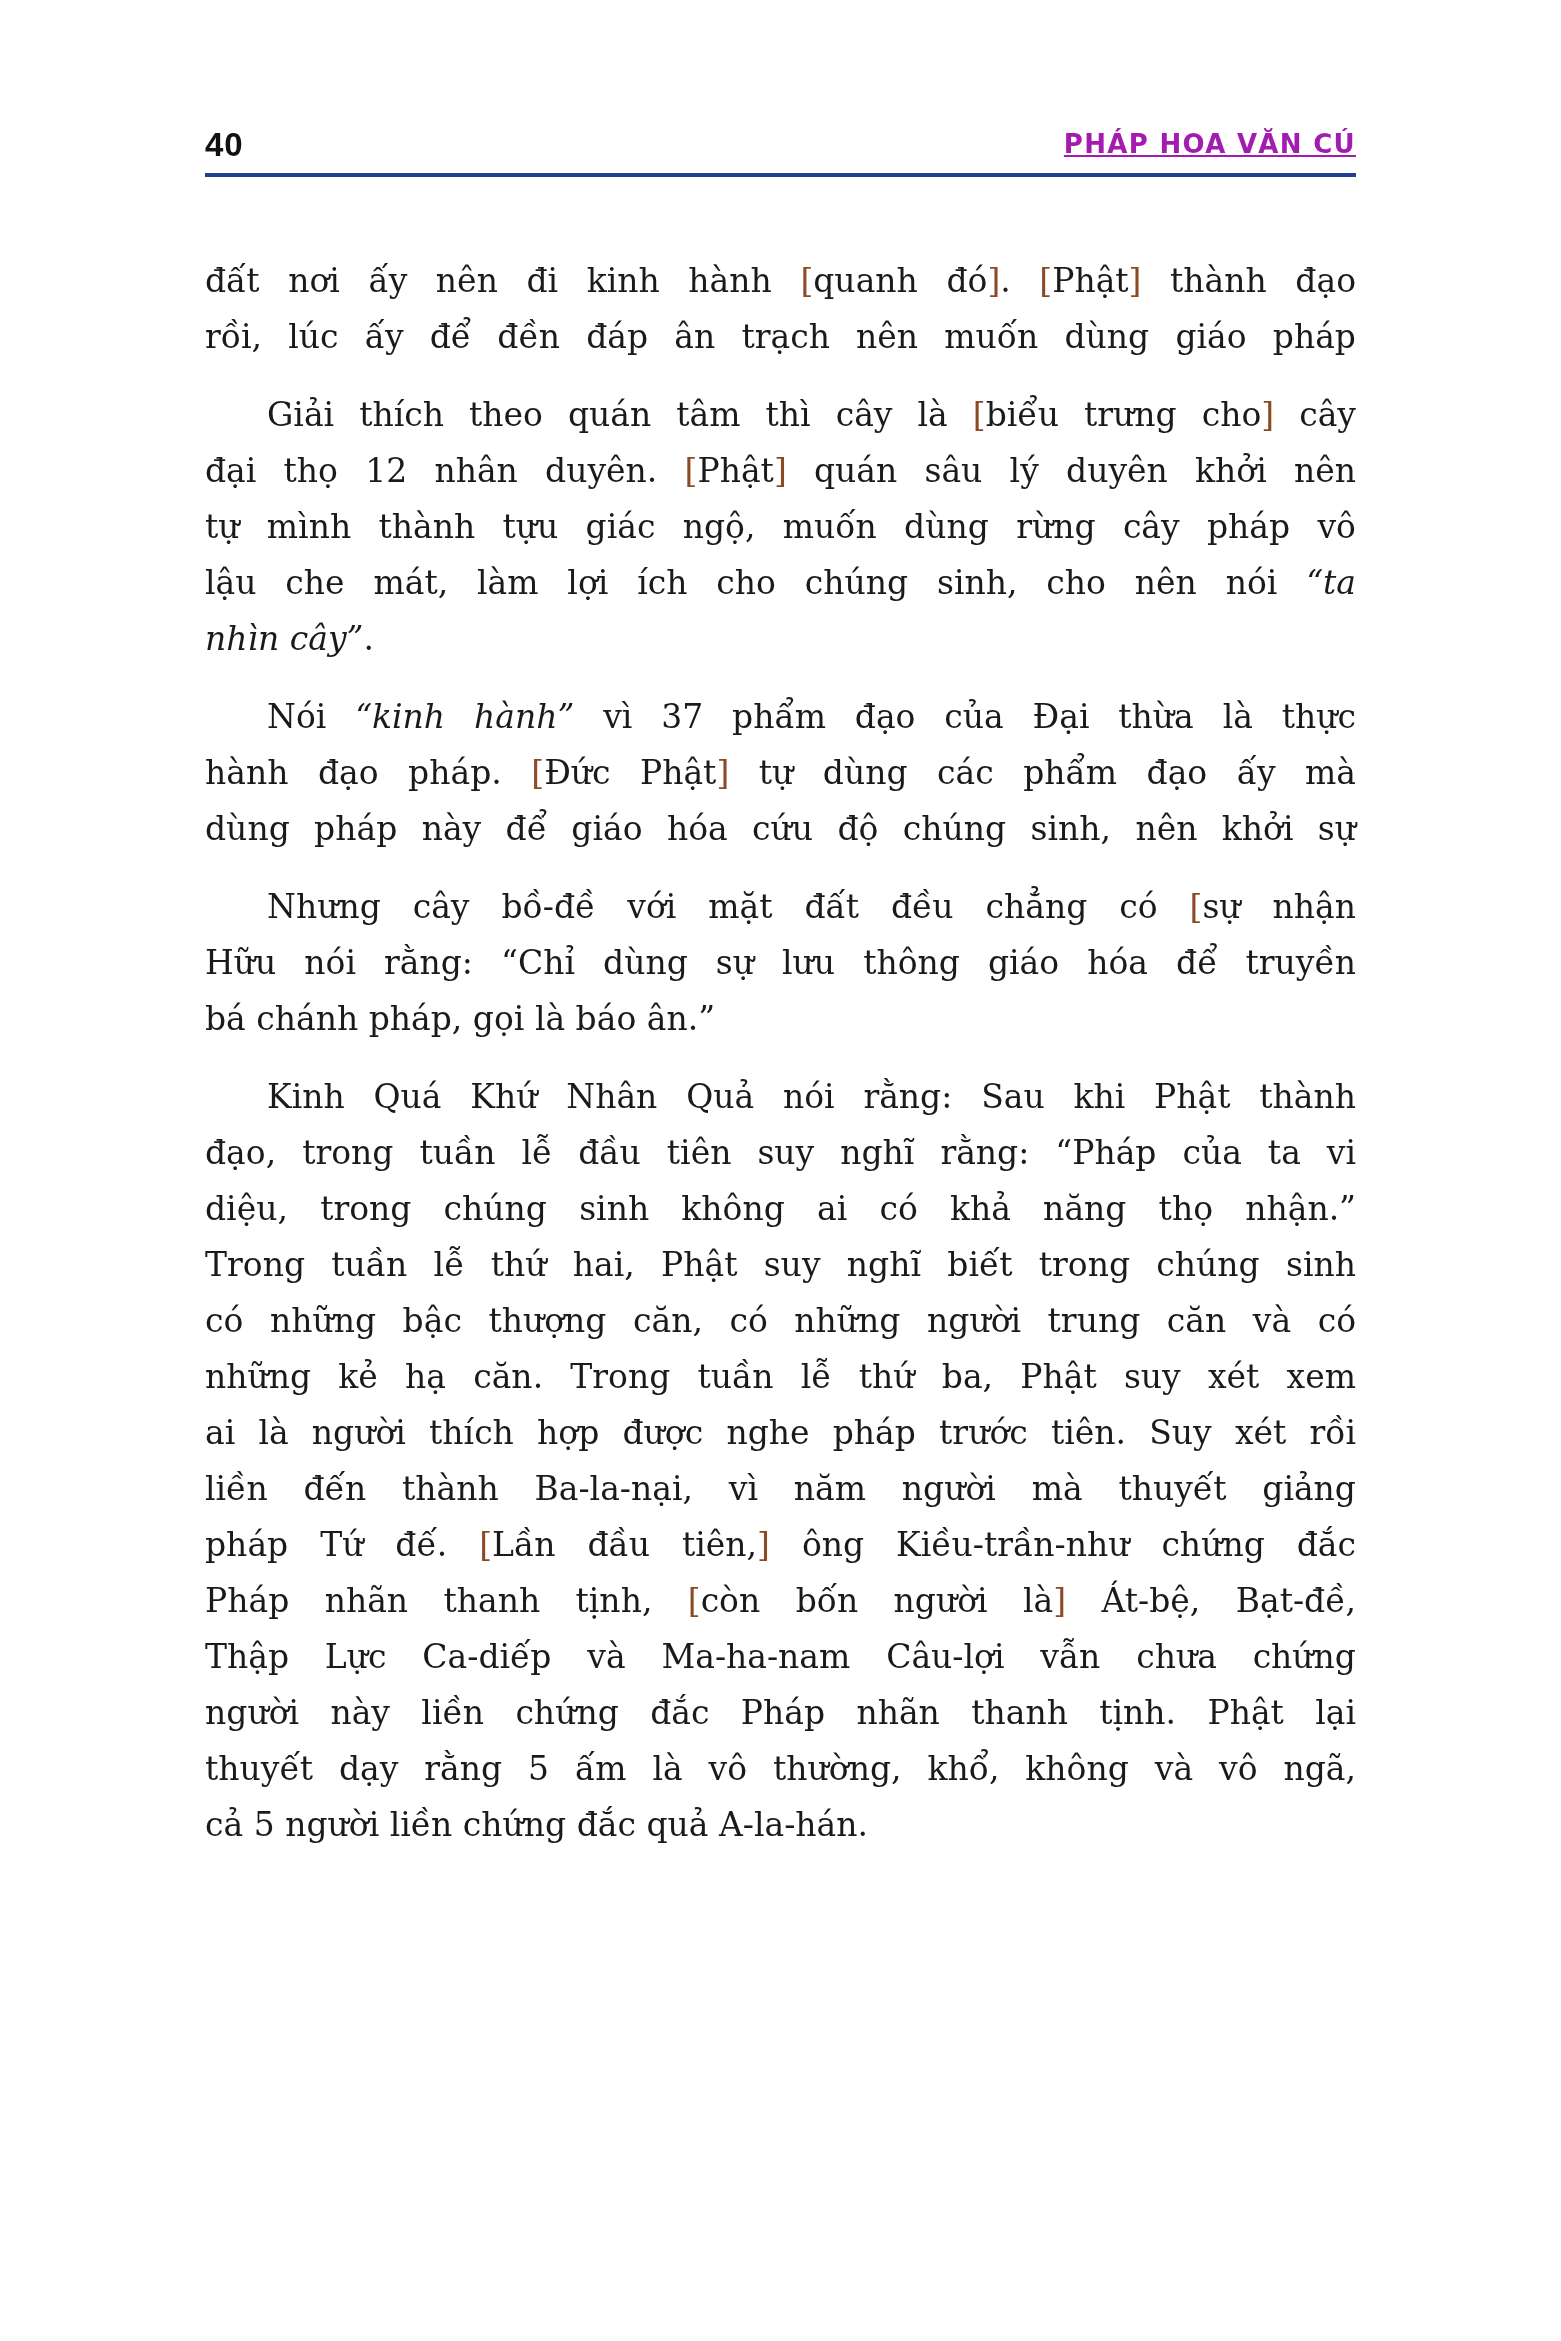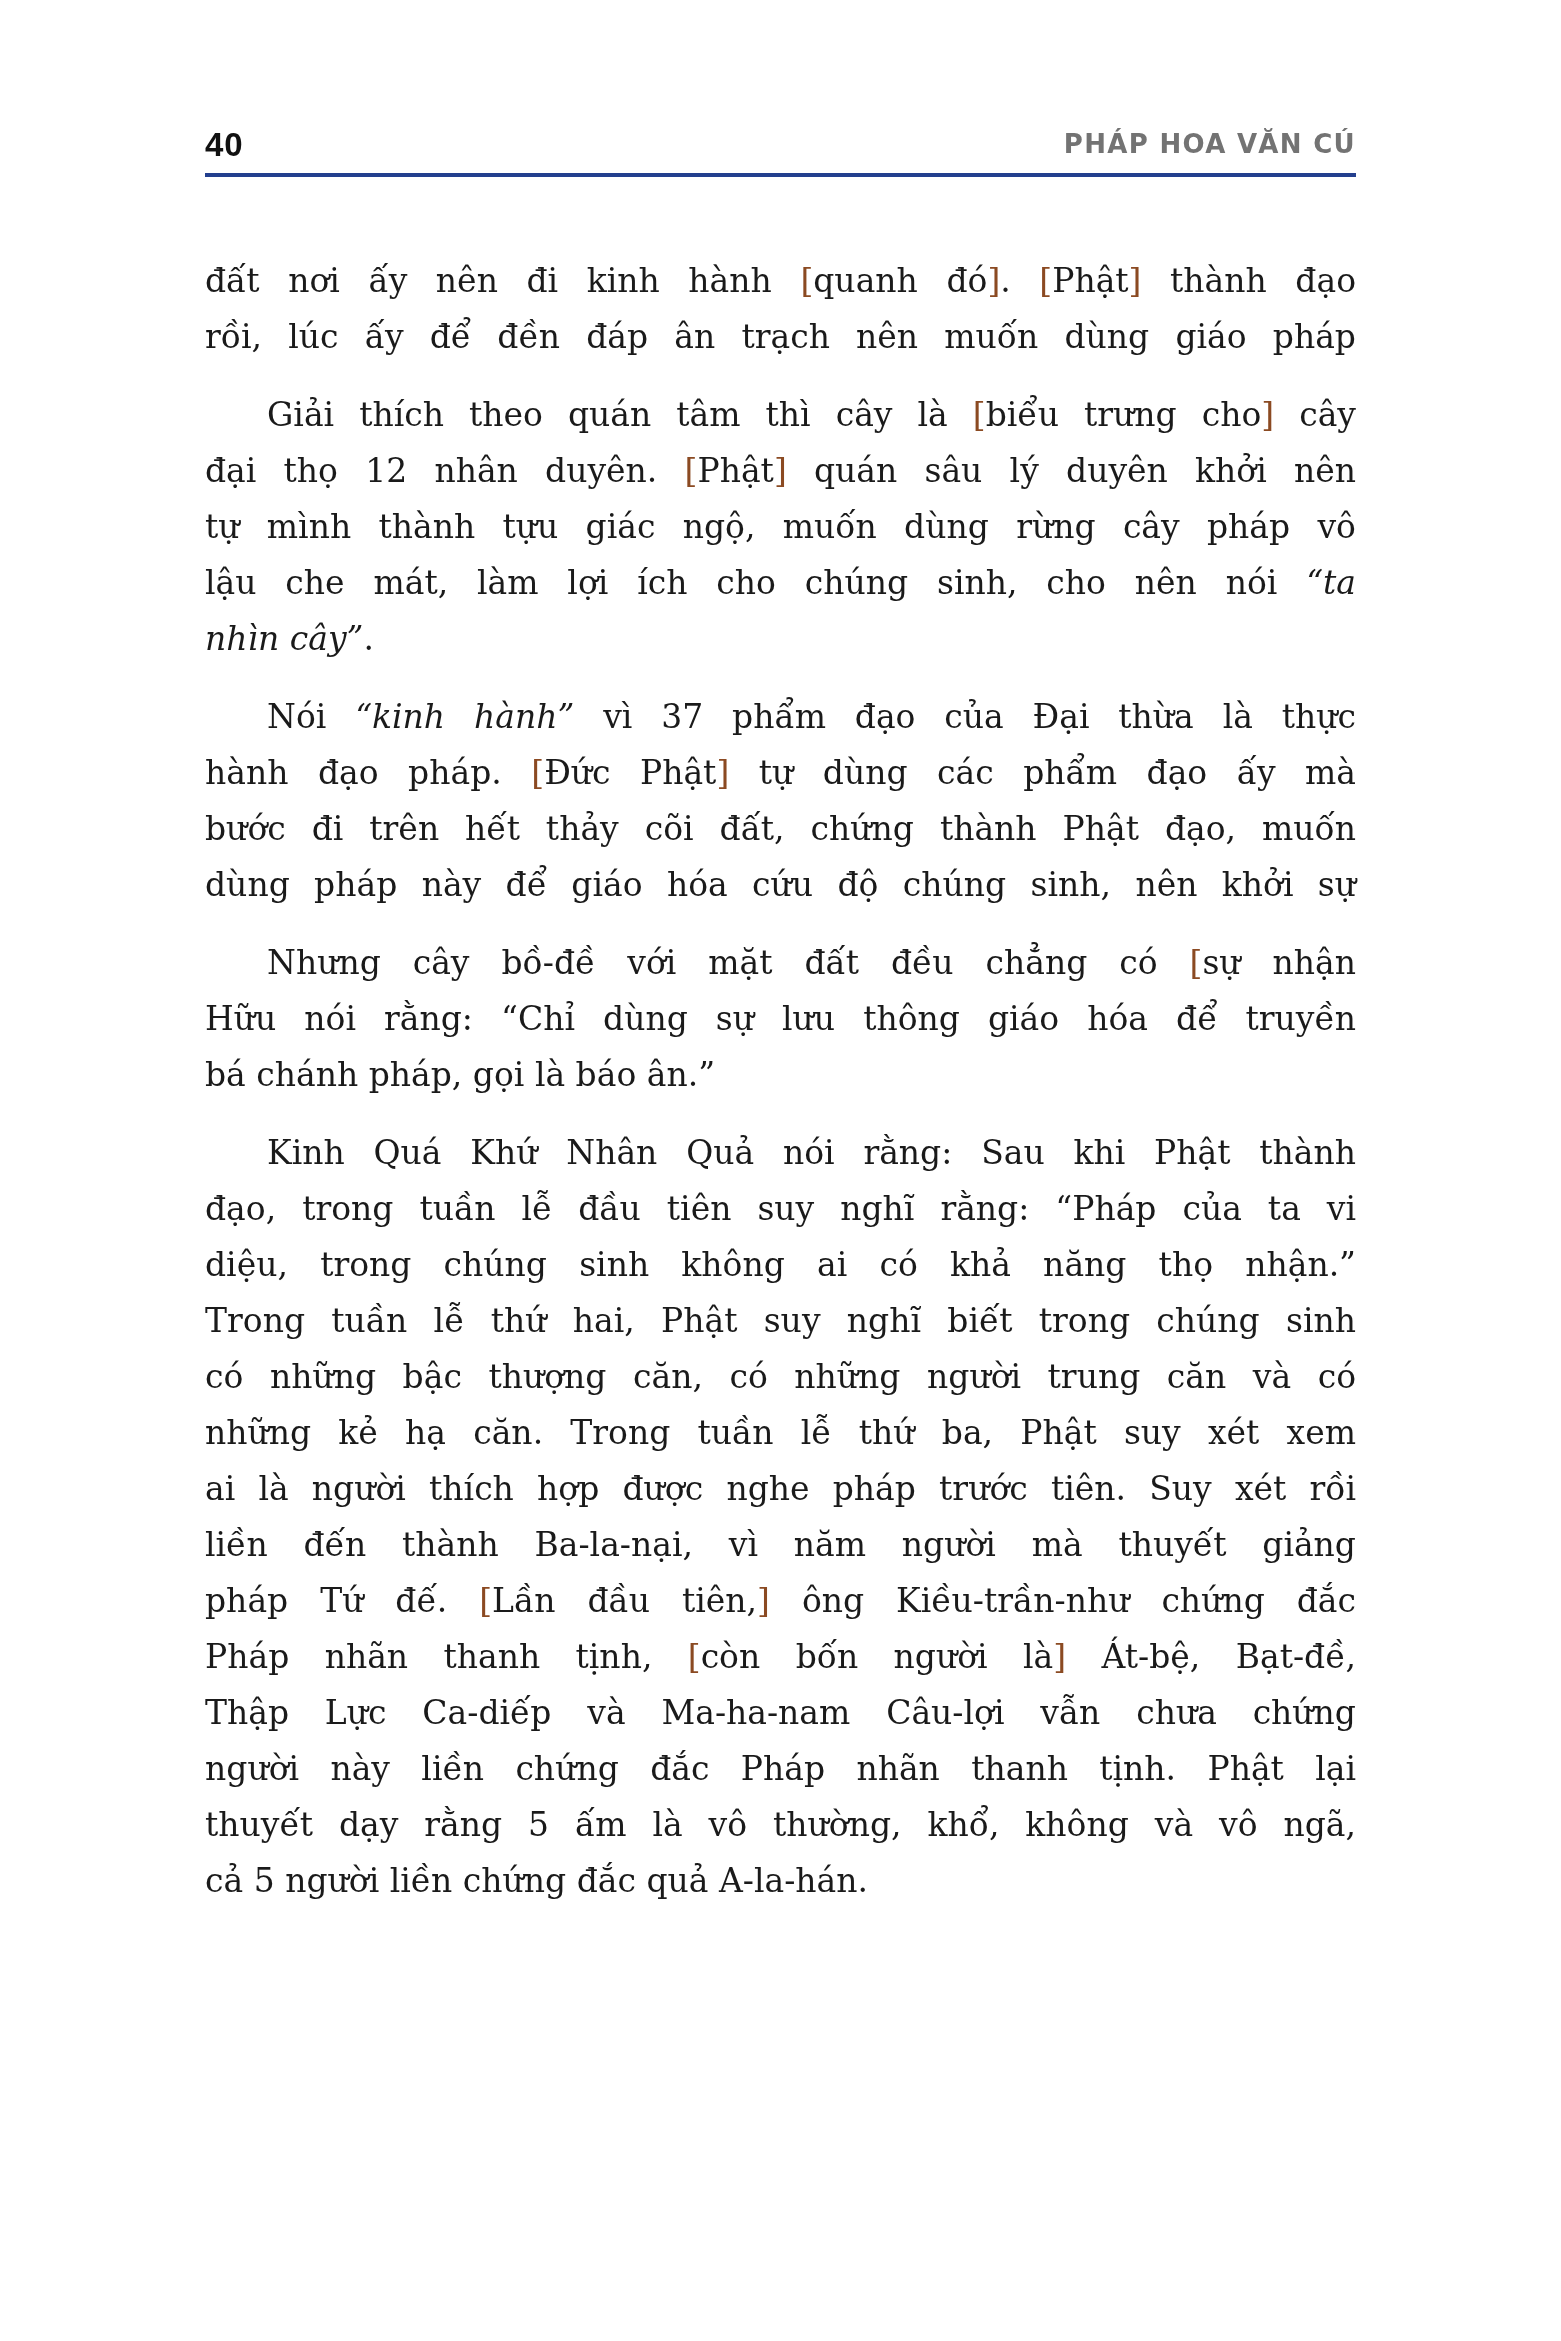--- a/index.html
+++ b/index.html
@@ -84,40 +84,39 @@
   }
   .em {
     font-style: italic;
   }
 </style>
 </head>
 <body>
 
 <div class="page-header">
   <div class="page-number">40</div>
-  <div class="running-title" style="color: #737373;">PHÁP HOA VĂN CÚ</div>
+  <div class="running-title" style="color: #a21caf; text-decoration: underline;">PHÁP HOA VĂN CÚ</div>
   <div class="header-rule" style="background: rgb(35, 63, 142);"></div>
 </div>
 
 <div class="body-text" id="body-text">
     <div class="para">
       <span class="line"><span>đất nơi ấy nên đi kinh hành </span><span class="bracket" style="color: rgb(139, 74, 34);">[</span><span>quanh đó</span><span class="bracket" style="color: rgb(139, 74, 34);">]</span><span>. </span><span class="bracket" style="color: rgb(139, 74, 34);">[</span><span>Phật</span><span class="bracket" style="color: rgb(139, 74, 34);">]</span><span> thành đạo</span></span>
       <span class="line"><span>rồi, lúc ấy để đền đáp ân trạch nên muốn dùng giáo pháp</span></span>
     </div>
     <div class="para">
       <span class="line indent"><span>Giải thích theo quán tâm thì cây là </span><span class="bracket" style="color: rgb(139, 74, 34);">[</span><span>biểu trưng cho</span><span class="bracket" style="color: rgb(139, 74, 34);">]</span><span> cây</span></span>
       <span class="line"><span>đại thọ 12 nhân duyên. </span><span class="bracket" style="color: rgb(139, 74, 34);">[</span><span>Phật</span><span class="bracket" style="color: rgb(139, 74, 34);">]</span><span> quán sâu lý duyên khởi nên</span></span>
       <span class="line"><span>tự mình thành tựu giác ngộ, muốn dùng rừng cây pháp vô</span></span>
       <span class="line"><span>lậu che mát, làm lợi ích cho chúng sinh, cho nên nói </span><span class="em">“ta</span></span>
       <span class="line last"><span class="em">nhìn cây”</span><span>.</span></span>
     </div>
     <div class="para">
       <span class="line indent"><span>Nói </span><span class="em">“kinh hành”</span><span> vì 37 phẩm đạo của Đại thừa là thực</span></span>
       <span class="line"><span>hành đạo pháp. </span><span class="bracket" style="color: rgb(139, 74, 34);">[</span><span>Đức Phật</span><span class="bracket" style="color: rgb(139, 74, 34);">]</span><span> tự dùng các phẩm đạo ấy mà</span></span>
-      <span class="line"><span>bước đi trên hết thảy cõi đất, chứng thành Phật đạo, muốn</span></span>
       <span class="line"><span>dùng pháp này để giáo hóa cứu độ chúng sinh, nên khởi sự</span></span>
     </div>
     <div class="para">
       <span class="line indent"><span>Nhưng cây bồ-đề với mặt đất đều chẳng có </span><span class="bracket" style="color: rgb(139, 74, 34);">[</span><span>sự nhận</span></span>
       <span class="line"><span>Hữu nói rằng: “Chỉ dùng sự lưu thông giáo hóa để truyền</span></span>
       <span class="line last"><span>bá chánh pháp, gọi là báo ân.”</span></span>
     </div>
     <div class="para">
       <span class="line indent"><span>Kinh Quá Khứ Nhân Quả nói rằng: Sau khi Phật thành</span></span>
       <span class="line"><span>đạo, trong tuần lễ đầu tiên suy nghĩ rằng: “Pháp của ta vi</span></span>

